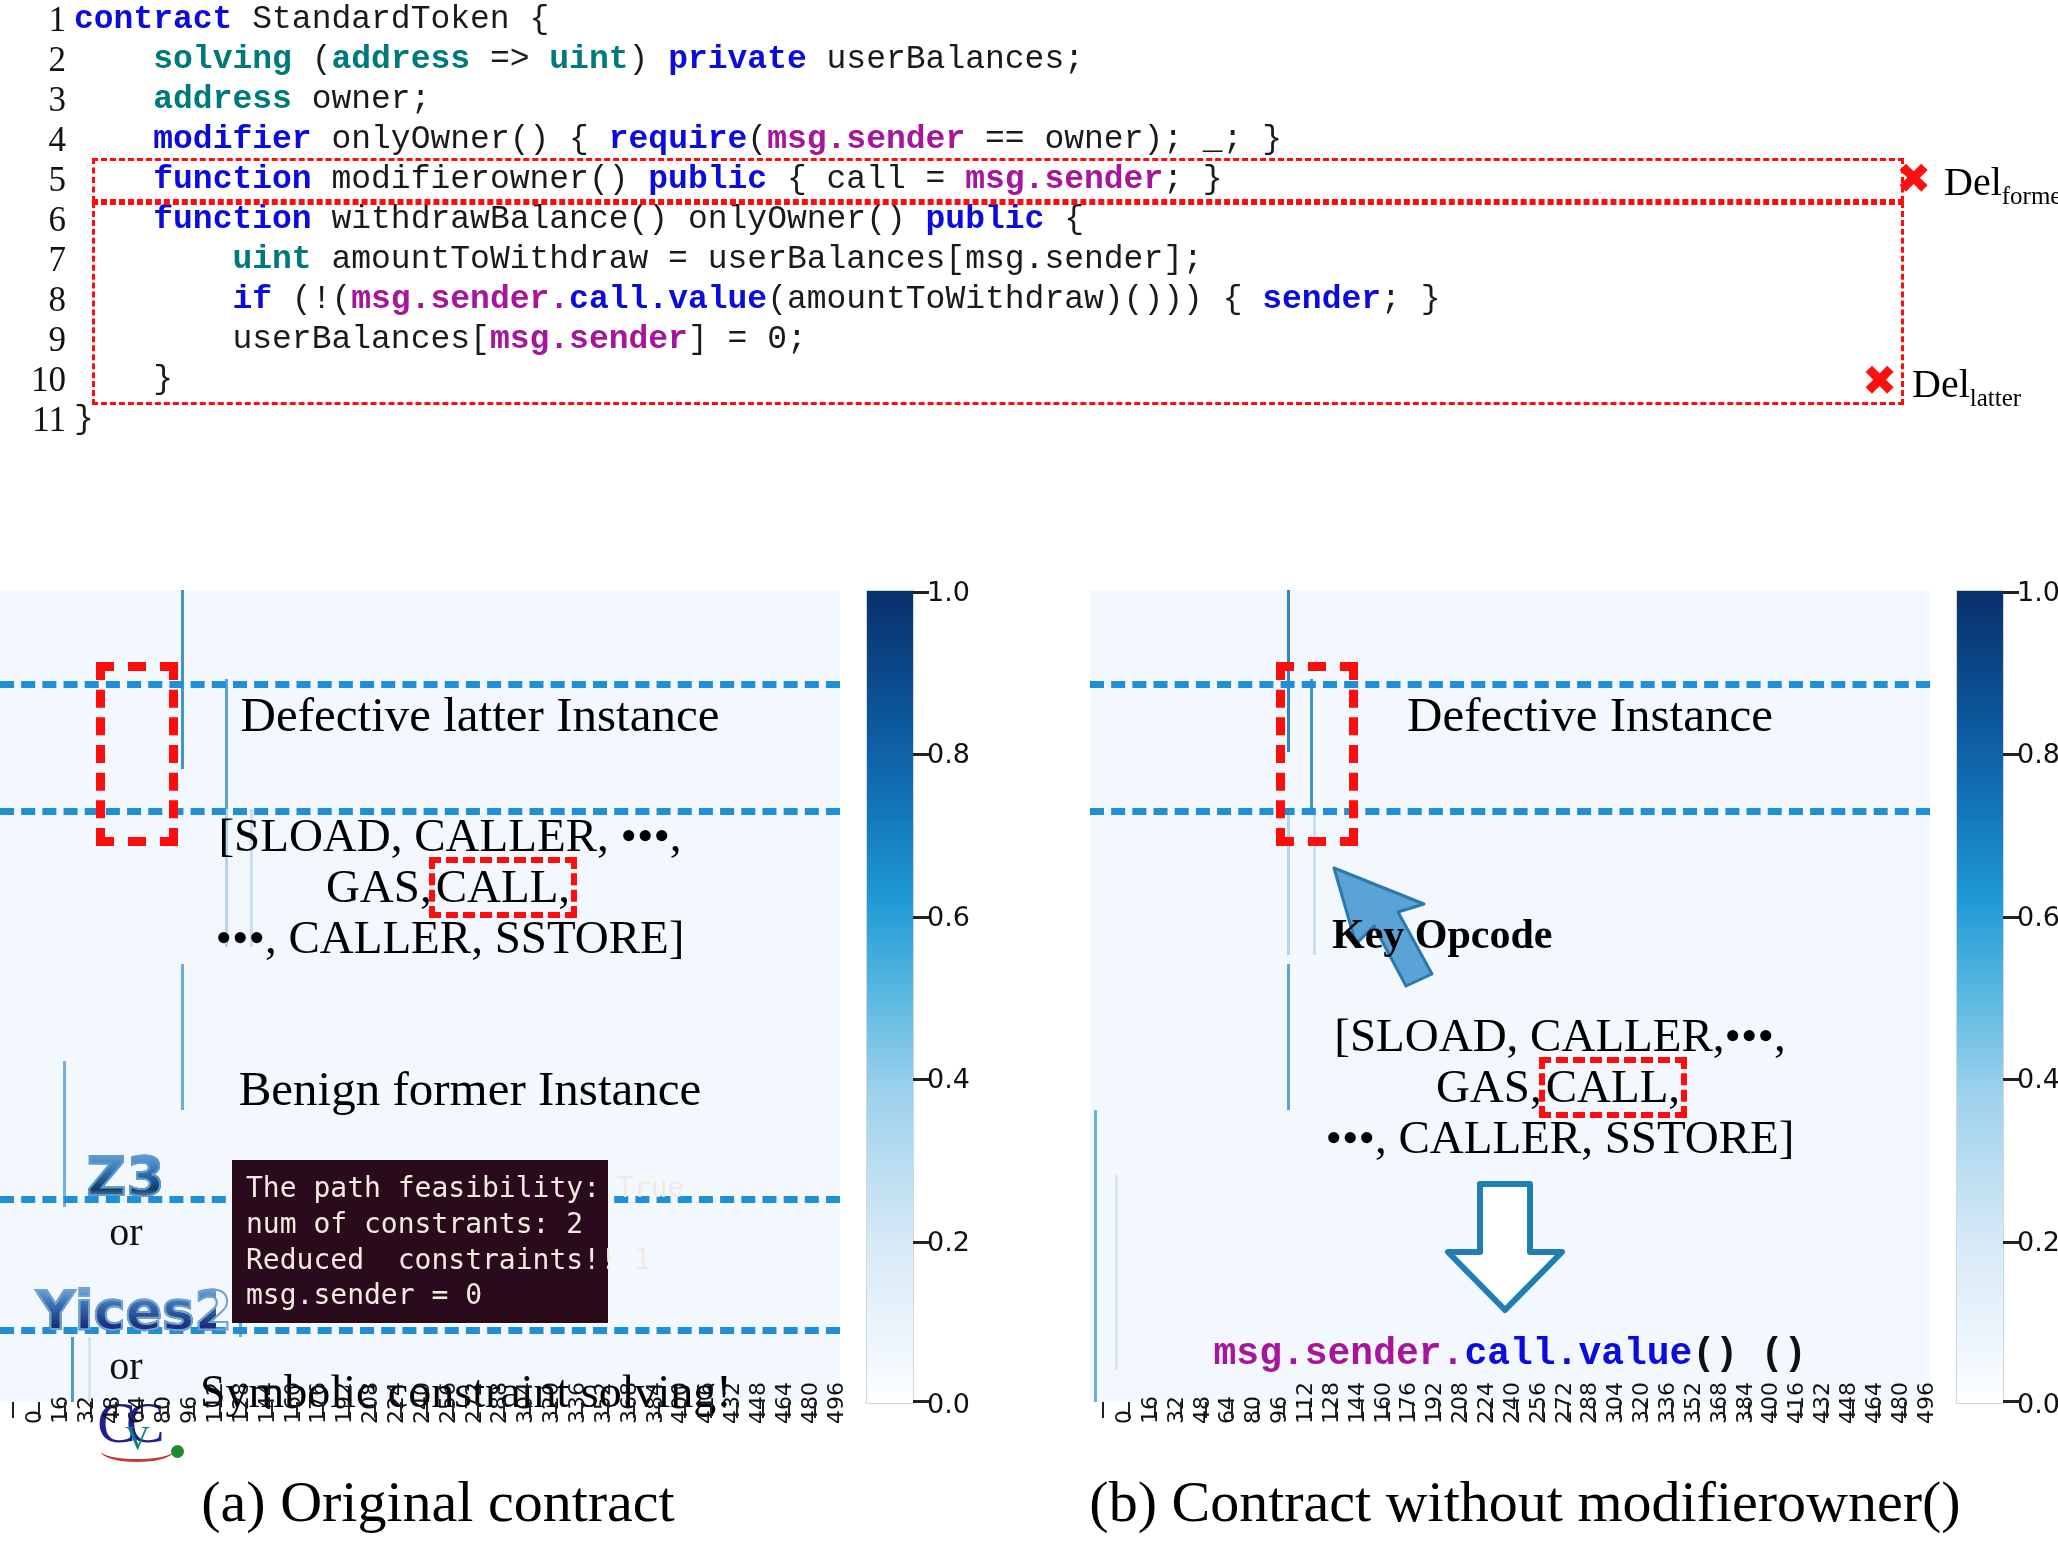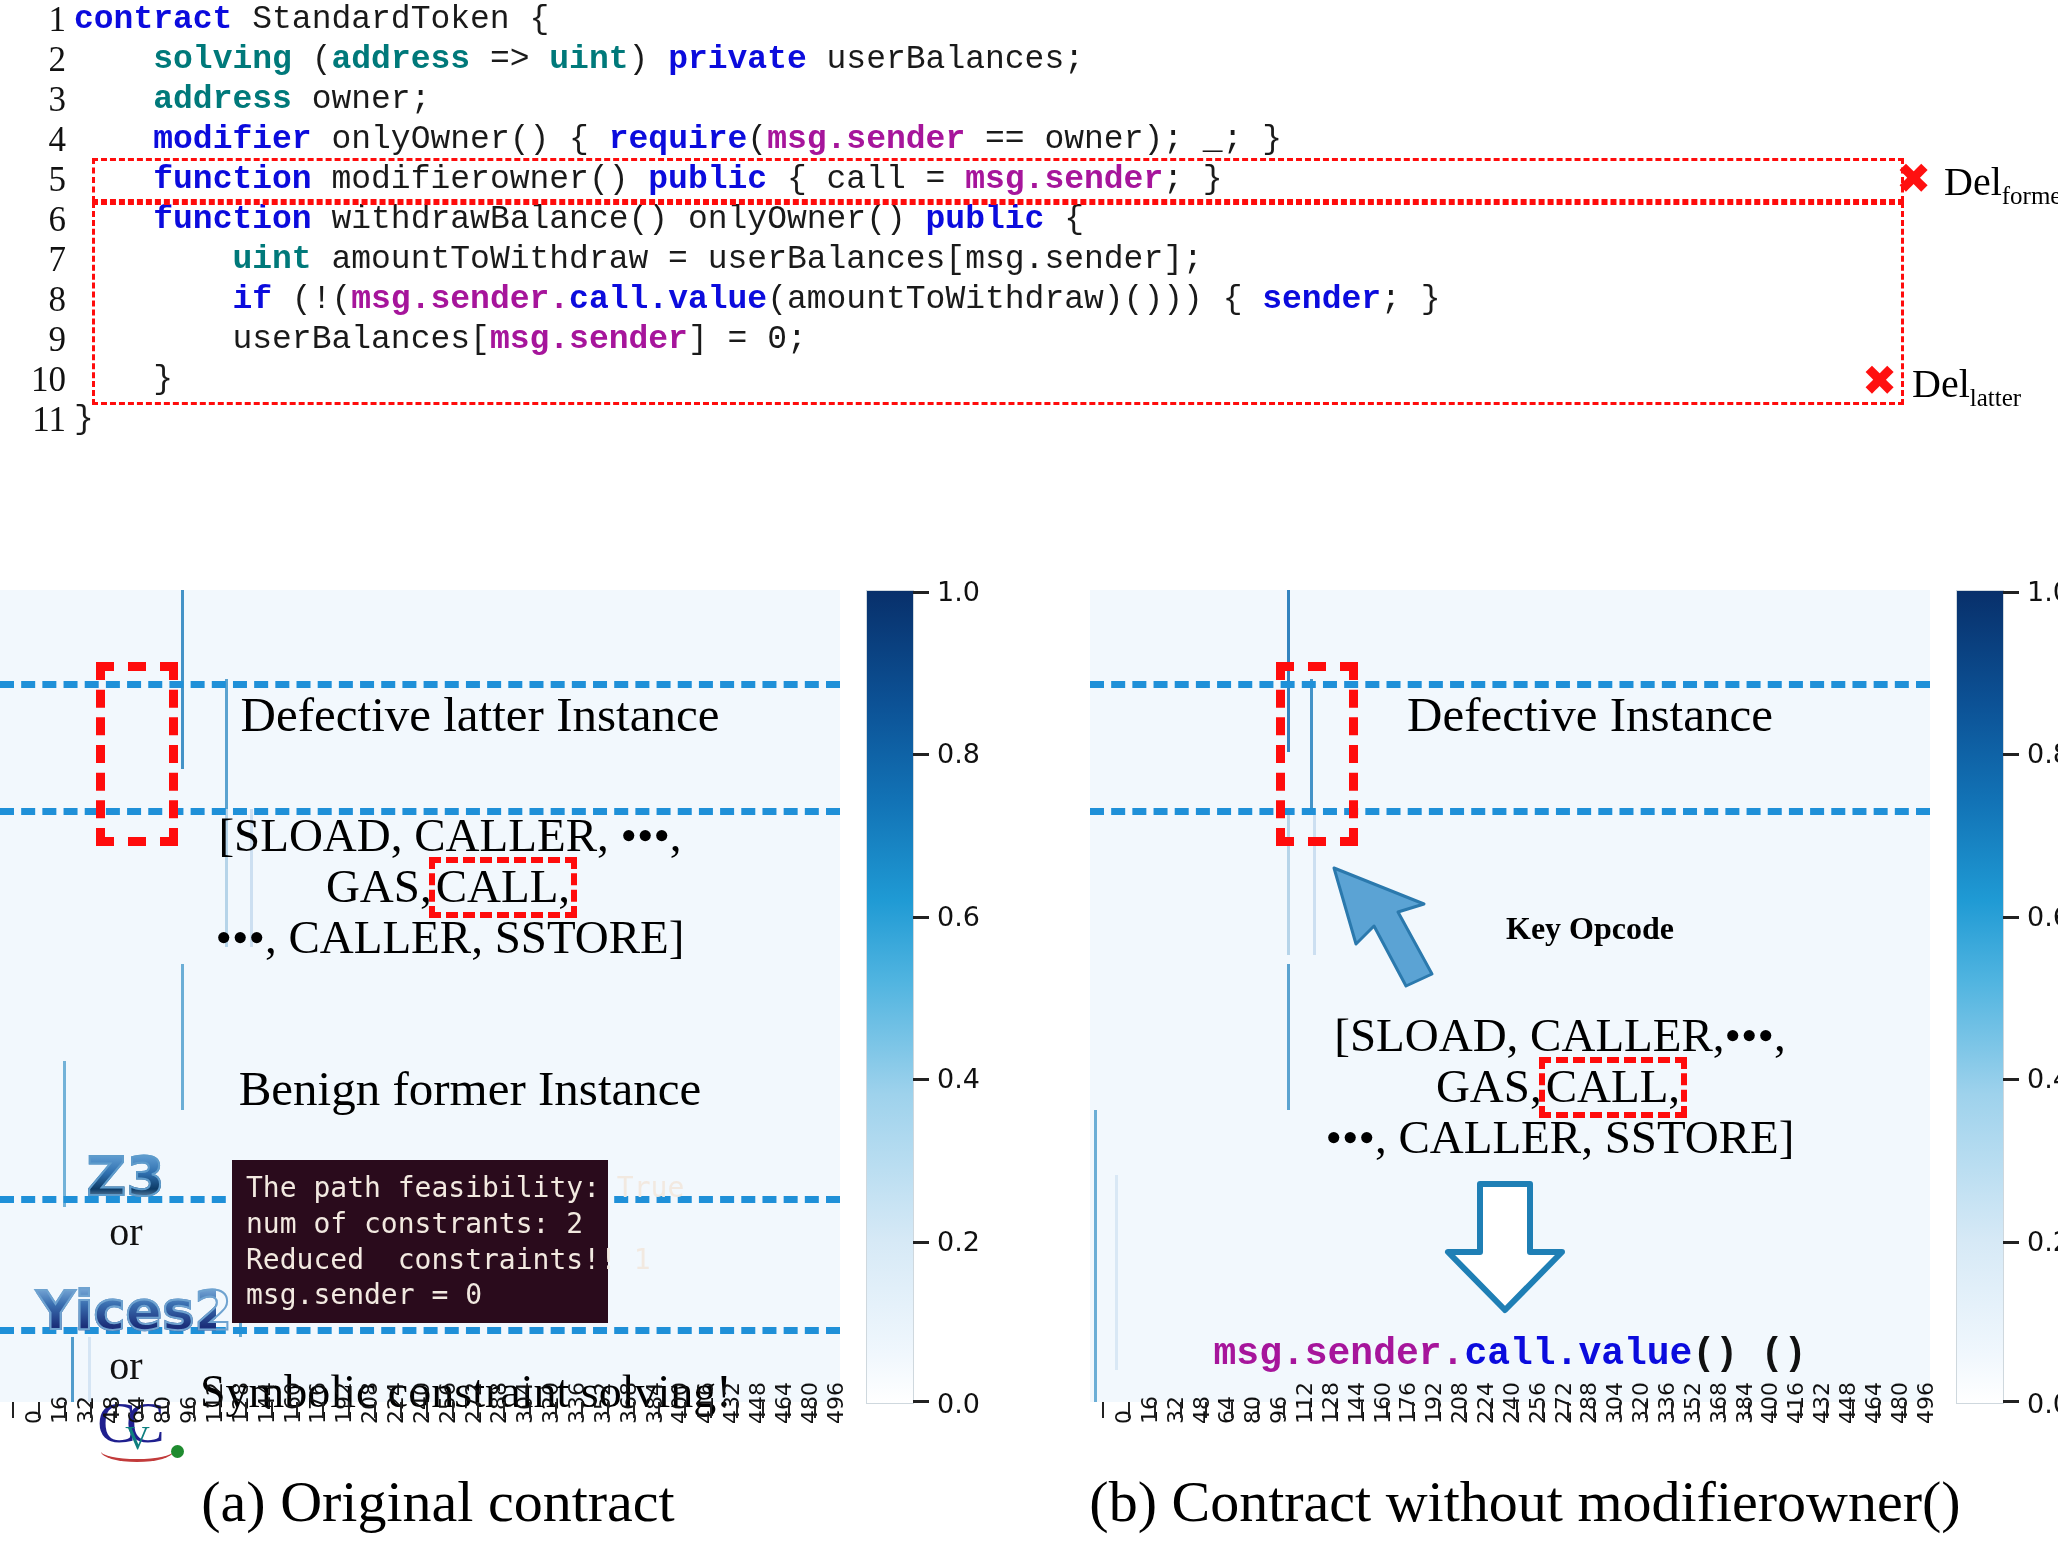--- a/index.html
+++ b/index.html
@@ -55,21 +55,21 @@
   .tick{position:absolute;top:0;width:2px;height:16px;background:#222;}
   .ticklbl{position:absolute;font-family:"DejaVu Sans",sans-serif;font-size:22px;color:#111;
            transform-origin:left top;transform:rotate(-90deg);white-space:nowrap;}
 
   
   .cbar{position:absolute;width:46px;
         background:linear-gradient(to top,#ffffff 0%,#f0f7fd 6%,#d6e9f6 20%,#9ed2ec 38%,
                   #50b4e0 52%,#1f9ad4 62%,#1273b6 74%,#0c5296 86%,#08306b 100%);
         border:1px solid #cfd8de;}
   .cbtick{position:absolute;left:46px;width:16px;height:3px;background:#222;}
-  .cblbl{position:absolute;left:70px;font-family:"DejaVu Sans",sans-serif;
+  .cblbl{position:absolute;left:60px;font-family:"DejaVu Sans",sans-serif;
          font-size:27px;color:#111;transform:translateY(-50%);}
 
   
   #terminal{position:absolute;background:#2a0b1c;padding:10px 14px;
             font-family:"DejaVu Sans Mono",monospace;font-size:28px;line-height:1.28;
             color:#f2e9e0;white-space:pre;}
 
   
   .logo-z3{font-family:"DejaVu Sans",sans-serif;font-weight:bold;font-size:54px;
      background:linear-gradient(180deg,#7db9e8 0%,#2f6fae 45%,#0d3b66 70%,#cfe4f5 100%);
@@ -83,21 +83,21 @@
   .logo-cvc{font-family:"Liberation Serif",serif;font-size:58px;color:#1f1f8f;
             font-weight:normal;letter-spacing:-10px;position:relative;}
   .cvc-v{position:absolute;left:28px;top:30px;font-size:34px;color:#0e7f7f;letter-spacing:0;}
   .cvc-arc{position:absolute;left:4px;top:52px;width:72px;height:18px;
            border-bottom:3px solid #c23b3b;border-radius:0 0 60% 60%;}
   .cvc-dot{position:absolute;left:74px;top:56px;width:13px;height:13px;border-radius:50%;
            background:#1f8b2f;}
 
   
   .keyopcode{position:absolute;font-family:"Liberation Serif",serif;font-weight:bold;
-             font-size:32px;color:#000;text-align:center;}
+             font-size:42px;color:#000;text-align:left;margin-left:42px;}
 
   
   .callline{position:absolute;text-align:center;width:100%;
             font-family:"Liberation Mono",monospace;font-weight:bold;font-size:38px;}
 
   
   .caption{position:absolute;top:1468px;font-family:"Liberation Serif",serif;
            font-size:58px;color:#000;}
 
   .sym-text{position:absolute;font-family:"Liberation Serif",serif;font-size:46px;color:#000;}

